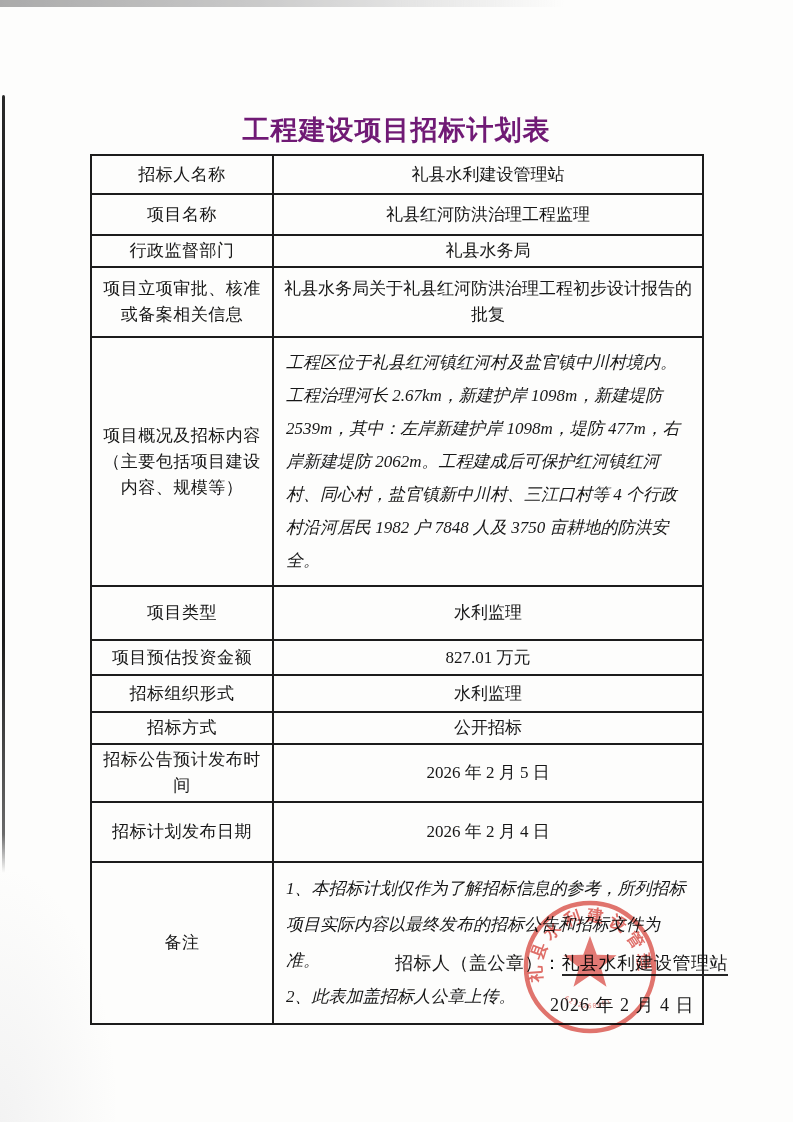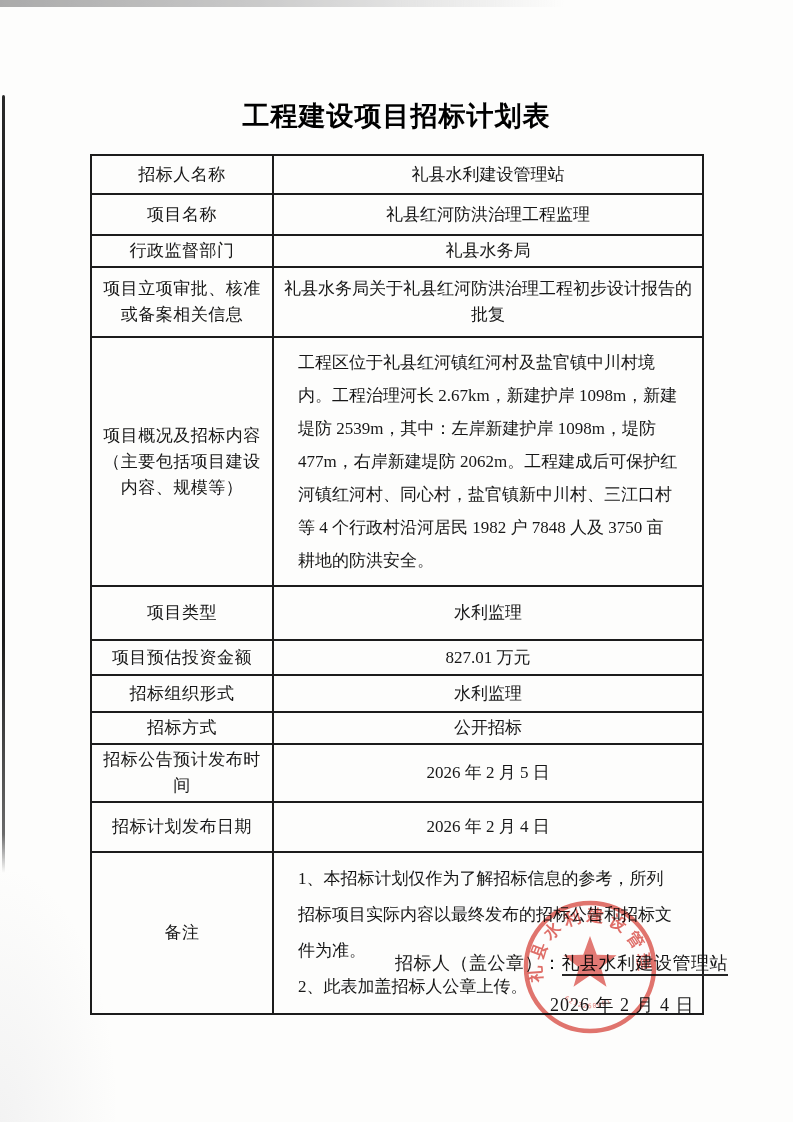--- a/index.html
+++ b/index.html
@@ -21,43 +21,43 @@
   .scan-left-line{
     position:absolute;left:2px;top:95px;width:3px;height:778px;
     background:linear-gradient(#2a2a2a,#101010 35%,#1c1c1c 70%,#6a6a6a 95%,rgba(150,150,150,0));
     border-radius:2px;filter:blur(.3px);
   }
   .scan-left-smudge{
     position:absolute;left:0;bottom:0;width:120px;height:260px;
     background:radial-gradient(ellipse at 0% 100%,rgba(150,150,160,.10),rgba(150,150,160,0) 70%);
   }
   .doc-title{
-    position:absolute;left:0;top:98px;width:100%;
+    position:absolute;left:0;top:112px;width:100%;
     text-align:center;font-size:27px;font-weight:bold;
-    letter-spacing:1px;color:#000000;
+    letter-spacing:1px;color:#701a75;
   }
   .tbl-wrap{position:absolute;left:90px;top:154px;}
   table.plan{
     border-collapse:collapse;table-layout:fixed;width:612px;
   }
   table.plan td{
     border:2px solid #1c1c1c;
     vertical-align:middle;text-align:center;
     font-size:17px;line-height:26px;
     padding:2px 6px;box-sizing:border-box;
     overflow:hidden;
   }
   td.lbl{width:182px;letter-spacing:.5px;line-height:30px;}
   td.val{width:430px;}
   tr.r1{height:39px}tr.r2{height:41px}tr.r3{height:24px}
   tr.r4{height:70px}tr.r5{height:205px}tr.r6{height:54px}
   tr.r7{height:35px}tr.r8{height:37px}tr.r9{height:30px}
-  tr.r10{height:50px}tr.r11{height:50px}tr.r12{height:125px}
+  tr.r10{height:50px}tr.r11{height:60px}tr.r12{height:125px}
   td.val.para{
-    text-align:left;padding:8px 24px;line-height:33px;
+    text-align:left;padding:8px 12px;line-height:33px;font-style:italic;
   }
   .preline{white-space:pre-line;}
   tr.r12 td.val{line-height:36px;}
   
   .sig-line{
     position:absolute;left:395px;top:951px;
     font-size:18px;letter-spacing:.5px;white-space:nowrap;
   }
   .sig-name{
     border-bottom:2px solid #262626;padding-bottom:1px;

